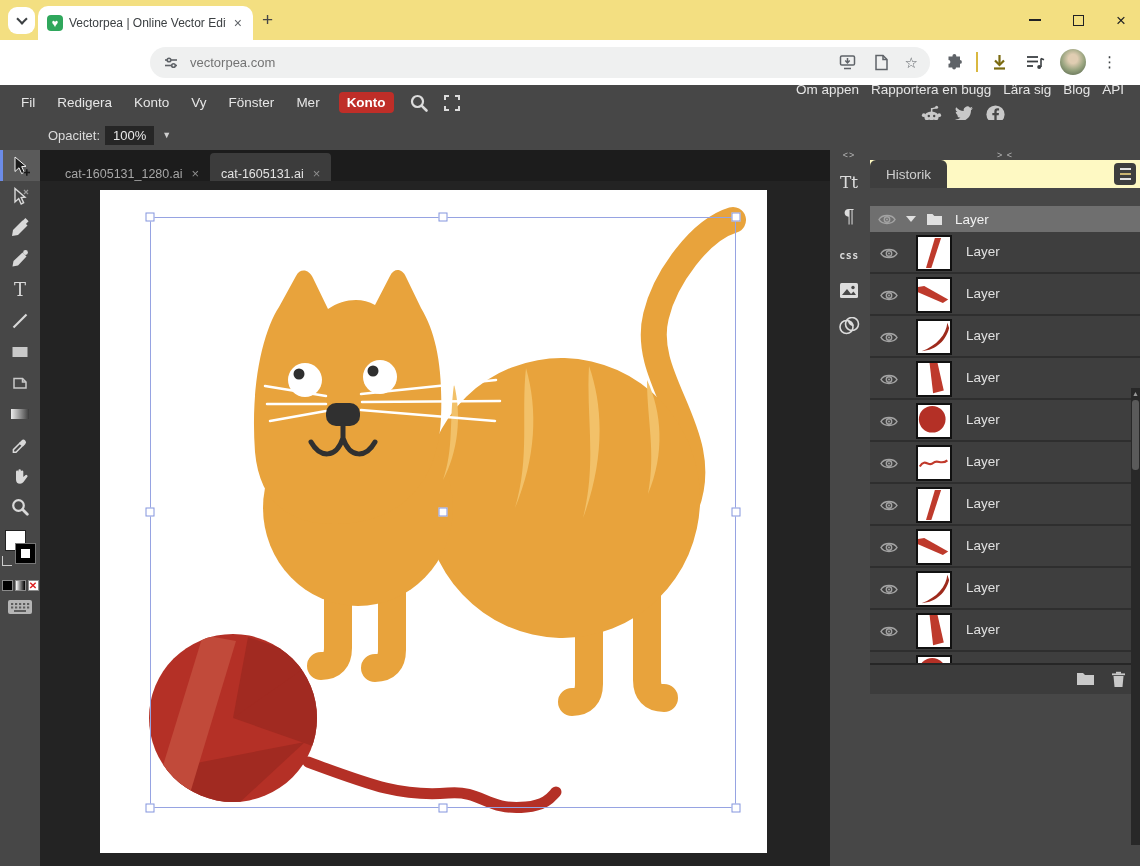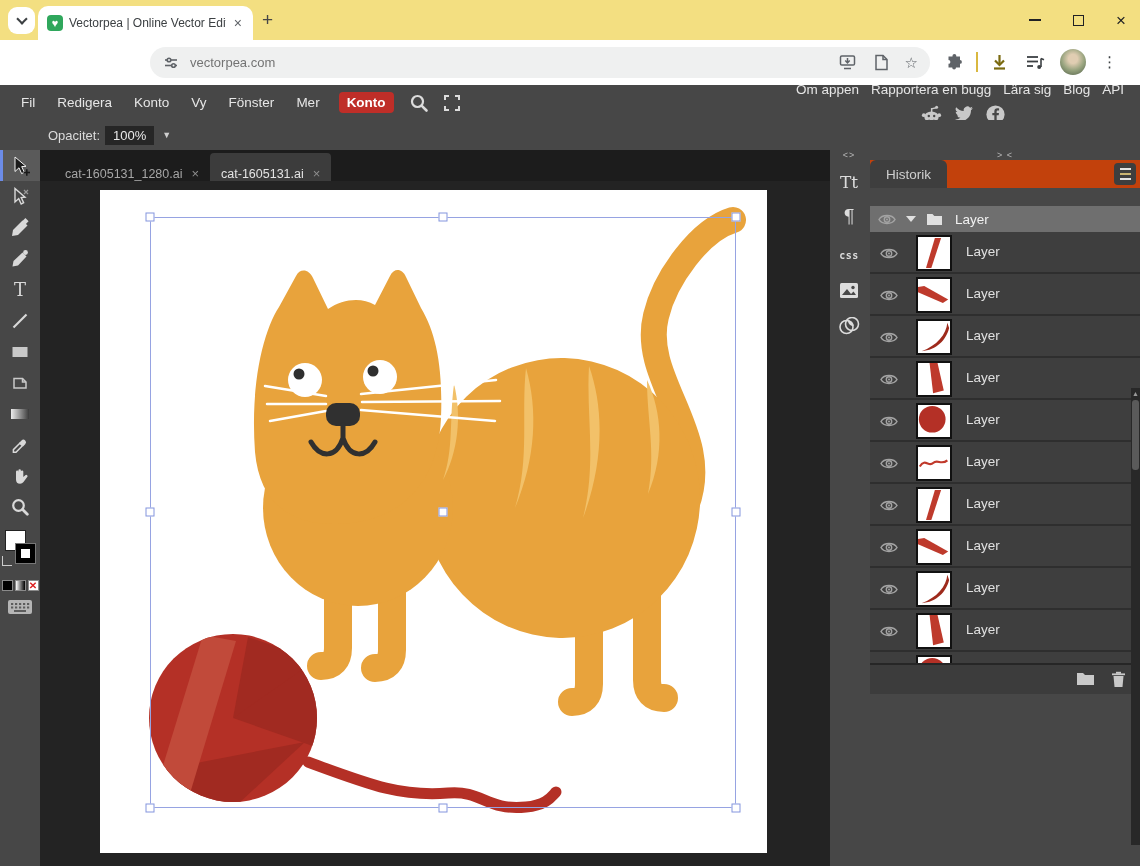--- a/index.html
+++ b/index.html
@@ -93,21 +93,21 @@
   .rgroup { background:#474747; margin-top:4px; }
   .rcell { width:34px; height:35px; display:flex; align-items:center; justify-content:center;
            color:#DCDCDC; cursor:pointer; }
   .tt { font-family:"DejaVu Serif", serif; font-size:17px; }
   .para { font-family:"DejaVu Serif", serif; font-size:18px; }
   .csslbl { font-size:10px; font-weight:bold; letter-spacing:0.5px; font-family:"DejaVu Sans Mono", monospace; }
   .rfill { background:#474747; margin-top:5px; height:516px; }
 
   
   .rpanels { left:870px; top:150px; width:270px; height:716px; }
-  .ptabbar { position:relative; height:28px; background:#c2410c;text-align:center; }
+  .ptabbar { position:relative; height:28px; background:#fef9c3;text-align:center; }
   .ptab { position:absolute; left:0; top:0; height:28px; display:flex; align-items:center;
           padding:0 16px; background:#3E3E3E; border-radius:6px 6px 0 0;
           color:#CFCFCF; font-size:13.5px; cursor:pointer; }
   .pmenu { position:absolute; right:4px; top:3px; width:22px; height:22px; background:#3E3E3E;
            border-radius:4px; display:flex; flex-direction:column; gap:3px; align-items:center;
            justify-content:center; cursor:pointer; }
   .pmenu i { display:block; width:11px; height:2px; background:#E2E2E2; }
   .pmenu i.mid { background:#C9B472; }
 
   .hist-body { position:relative; height:144px; background:#464646; }

